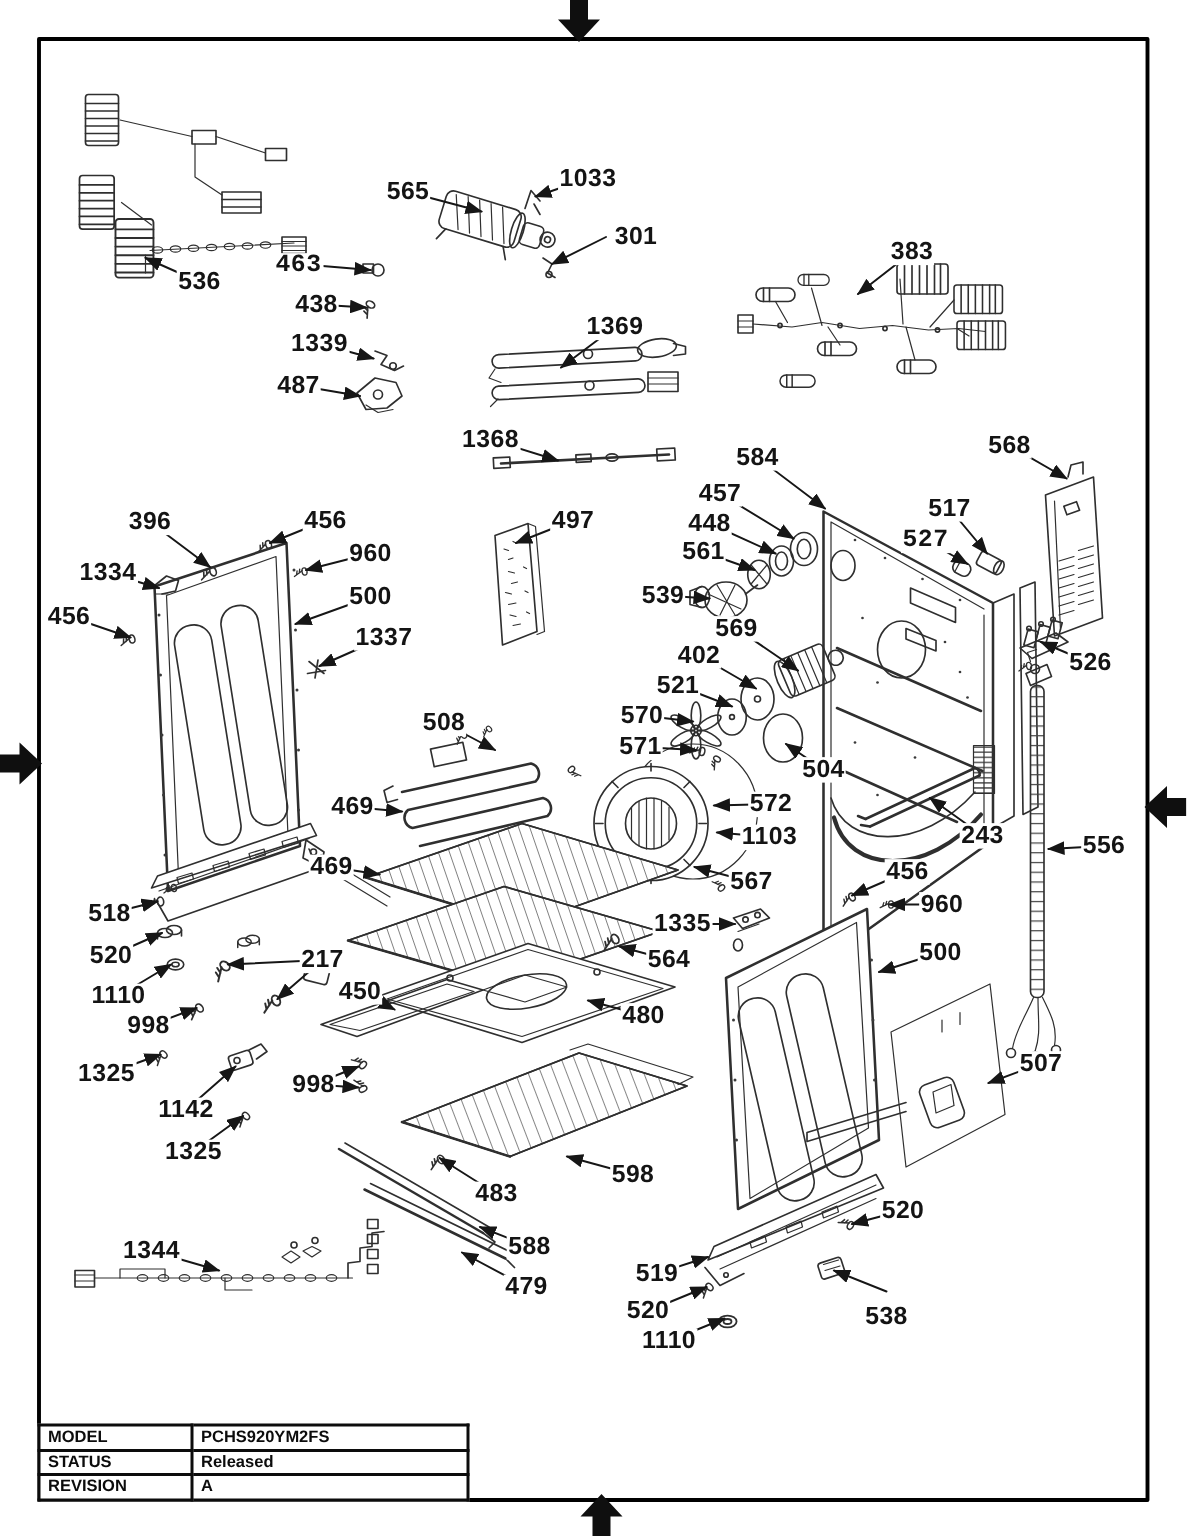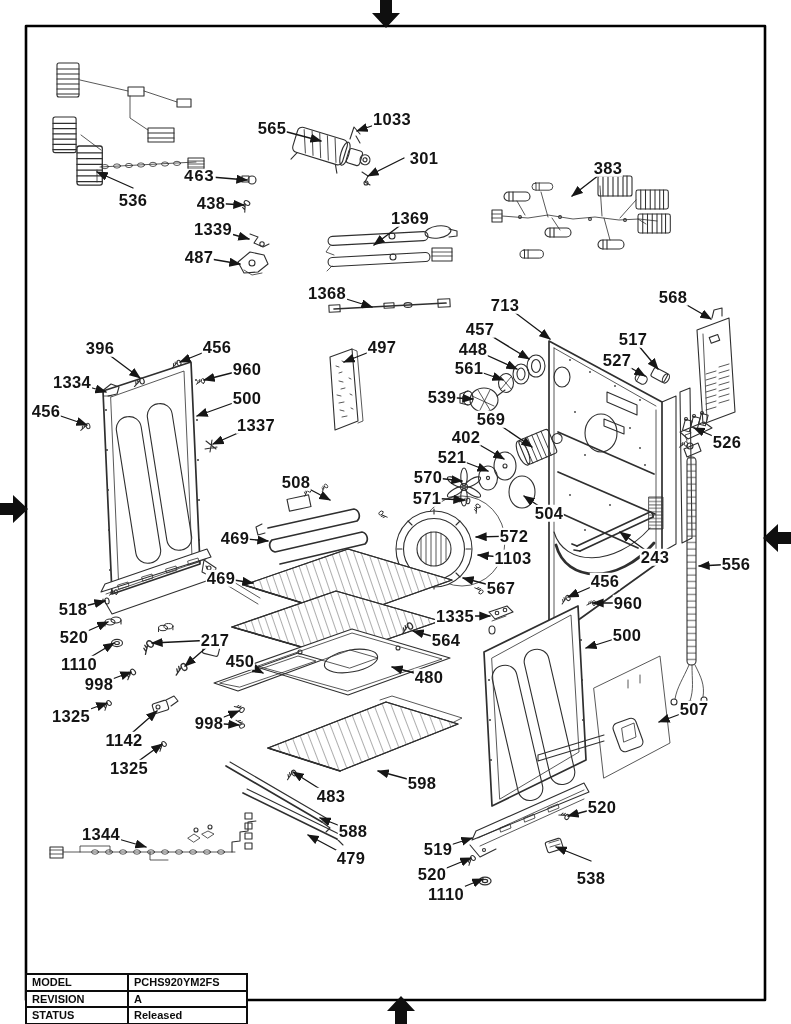--- a/index.html
+++ b/index.html
@@ -10,21 +10,21 @@
   svg.art .fw{fill:#fff}
   svg.art .ink{fill:#0f0f0f;stroke:none}
   svg.art .dot{fill:#3a3a3a;stroke:none}
   svg.art .thin{stroke-width:.8}
   svg.art .med{stroke-width:1.7}
   svg.art .hv{stroke-width:2.8}
   svg.art .bd{stroke:#000;stroke-width:2.6;fill:none}
   svg.art .leader{stroke:#161616;stroke-width:1.3}
   .callout{position:absolute;transform:translate(-50%,-50%);font-size:16.5px;font-weight:600;
            letter-spacing:.3px;color:#141414;background:#fff;padding:0 1px;line-height:1;white-space:nowrap}
-  .tblock{position:absolute;left:25px;top:973px;width:223px}
+  .tblock{position:absolute;left:25px;top:949px;width:288px}
   .tblock table{border-collapse:collapse;width:100%;background:#fff}
   .tblock td{border:2px solid #0c0c0c;font-size:11px;font-weight:700;padding:1px 5px;
              line-height:1.15;color:#0c0c0c;white-space:nowrap}
   .tblock td.lbl{width:90px}
   .brand{position:absolute;left:648px;top:901px;width:118px;text-align:center;color:#0c0c0c}
   .gelogo{width:76px;height:76px;display:block;margin:0 auto;stroke:#0c0c0c;fill:none}
   .gelogo .lgm{font-family:"Liberation Serif",serif;font-style:italic;font-weight:700;
                font-size:33px;fill:#0c0c0c;stroke:none;text-anchor:middle}
   .bname{font-size:13px;font-weight:700;letter-spacing:.2px;margin-top:0}
 </style>
@@ -617,48 +617,48 @@
         <line x1="694" y1="709" x2="659" y2="722" class="leader" marker-end="url(#ah)"></line>
         <line x1="438" y1="849" x2="472" y2="838" class="leader" marker-end="url(#ah)"></line>
         <line x1="602" y1="807" x2="568" y2="816" class="leader" marker-end="url(#ah)"></line>
         <line x1="432" y1="874" x2="471" y2="858" class="leader" marker-end="url(#ah)"></line>
         <line x1="446" y1="894" x2="483" y2="879" class="leader" marker-end="url(#ah)"></line>
         <line x1="591" y1="861" x2="556" y2="847" class="leader" marker-end="url(#ah)"></line>
       </g>
 </svg>
 
 <div id="callouts">
-      <div class="callout" style="left: 133px; top: 200px;">536</div>
+      <div class="callout" style="left: 133px; top: 188px;">536</div>
       <div class="callout" style="left: 272px; top: 128px;">565</div>
       <div class="callout" style="left: 392px; top: 119px;">1033</div>
       <div class="callout" style="left: 404px; top: 158px; margin-left: 20px;">301</div>
       <div class="callout" style="left: 199px; top: 177px; font-family: Liberation Mono, monospace;">463</div>
       <div class="callout" style="left: 211px; top: 203px;">438</div>
       <div class="callout" style="left: 213px; top: 229px;">1339</div>
       <div class="callout" style="left: 199px; top: 257px;">487</div>
       <div class="callout" style="left: 410px; top: 218px;">1369</div>
       <div class="callout" style="left: 327px; top: 293px;">1368</div>
       <div class="callout" style="left: 608px; top: 168px;">383</div>
       <div class="callout" style="left: 382px; top: 347px;">497</div>
-      <div class="callout" style="left: 505px; top: 305px;">713</div>
+      <div class="callout" style="left: 505px; top: 305px;">584</div>
       <div class="callout" style="left: 480px; top: 329px;">457</div>
       <div class="callout" style="left: 473px; top: 349px;">448</div>
       <div class="callout" style="left: 469px; top: 368px;">561</div>
       <div class="callout" style="left: 442px; top: 397px;">539</div>
       <div class="callout" style="left: 491px; top: 419px;">569</div>
       <div class="callout" style="left: 466px; top: 437px;">402</div>
       <div class="callout" style="left: 452px; top: 457px;">521</div>
       <div class="callout" style="left: 428px; top: 477px;">570</div>
       <div class="callout" style="left: 427px; top: 498px;">571</div>
       <div class="callout" style="left: 549px; top: 513px;">504</div>
       <div class="callout" style="left: 514px; top: 536px;">572</div>
       <div class="callout" style="left: 513px; top: 558px;">1103</div>
       <div class="callout" style="left: 501px; top: 588px;">567</div>
       <div class="callout" style="left: 633px; top: 339px;">517</div>
-      <div class="callout" style="left: 617px; top: 360px;">527</div>
+      <div class="callout" style="left: 617px; top: 360px; font-family: Liberation Mono, monospace;">527</div>
       <div class="callout" style="left: 673px; top: 297px;">568</div>
       <div class="callout" style="left: 727px; top: 442px; text-align: right;">526</div>
       <div class="callout" style="left: 655px; top: 557px;">243</div>
       <div class="callout" style="left: 736px; top: 564px;">556</div>
       <div class="callout" style="left: 100px; top: 348px;">396</div>
       <div class="callout" style="left: 217px; top: 347px;">456</div>
       <div class="callout" style="left: 247px; top: 369px;">960</div>
       <div class="callout" style="left: 247px; top: 398px;">500</div>
       <div class="callout" style="left: 72px; top: 382px;">1334</div>
       <div class="callout" style="left: 46px; top: 411px;">456</div>
@@ -696,25 +696,25 @@
     </div>
 
 <div class="tblock">
   <table>
         <tbody id="tb">
           <tr>
             <td class="lbl">MODEL</td>
             <td>PCHS920YM2FS</td>
           </tr>
           <tr>
+            <td class="lbl">STATUS</td>
+            <td>Released</td>
+          </tr>
+          <tr>
             <td class="lbl">REVISION</td>
             <td>A</td>
-          </tr>
-          <tr>
-            <td class="lbl">STATUS</td>
-            <td>Released</td>
           </tr>
         </tbody>
       </table>
 </div>
 
 
 </div>
 
 </body></html>

